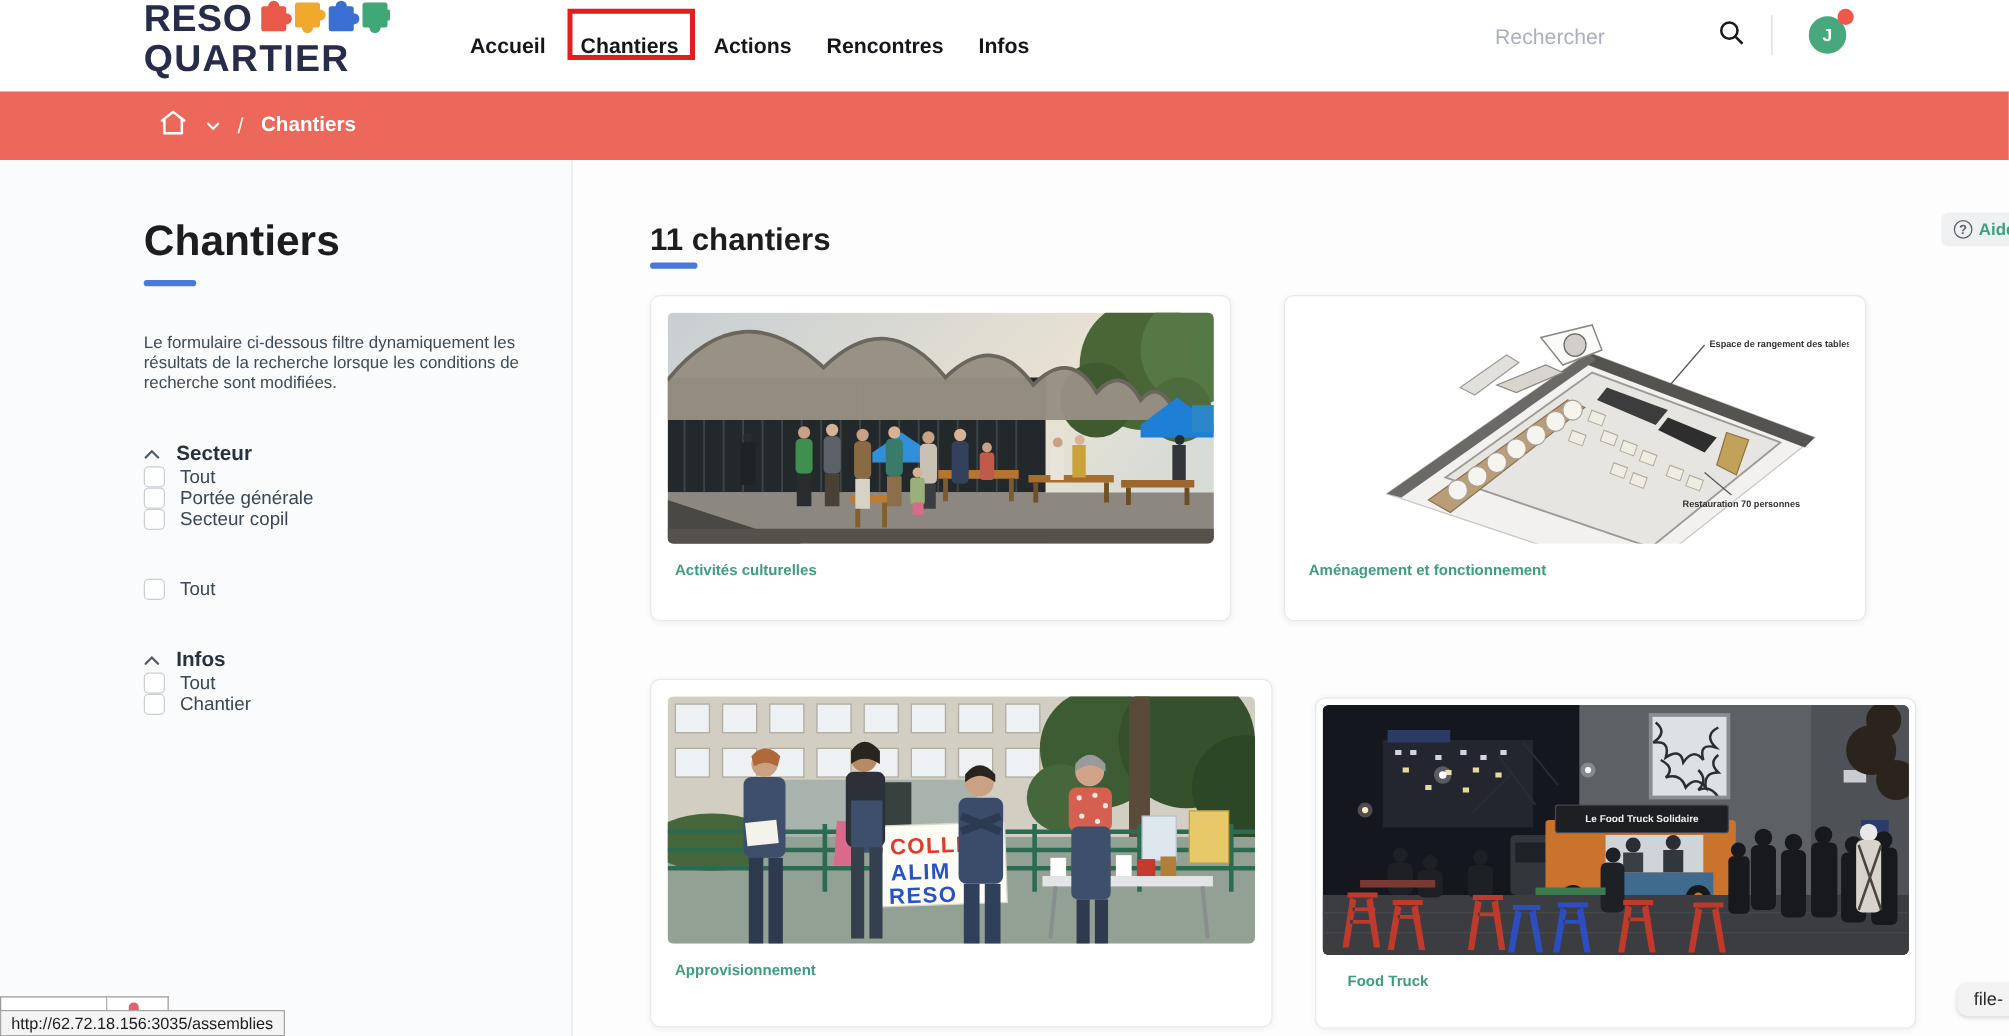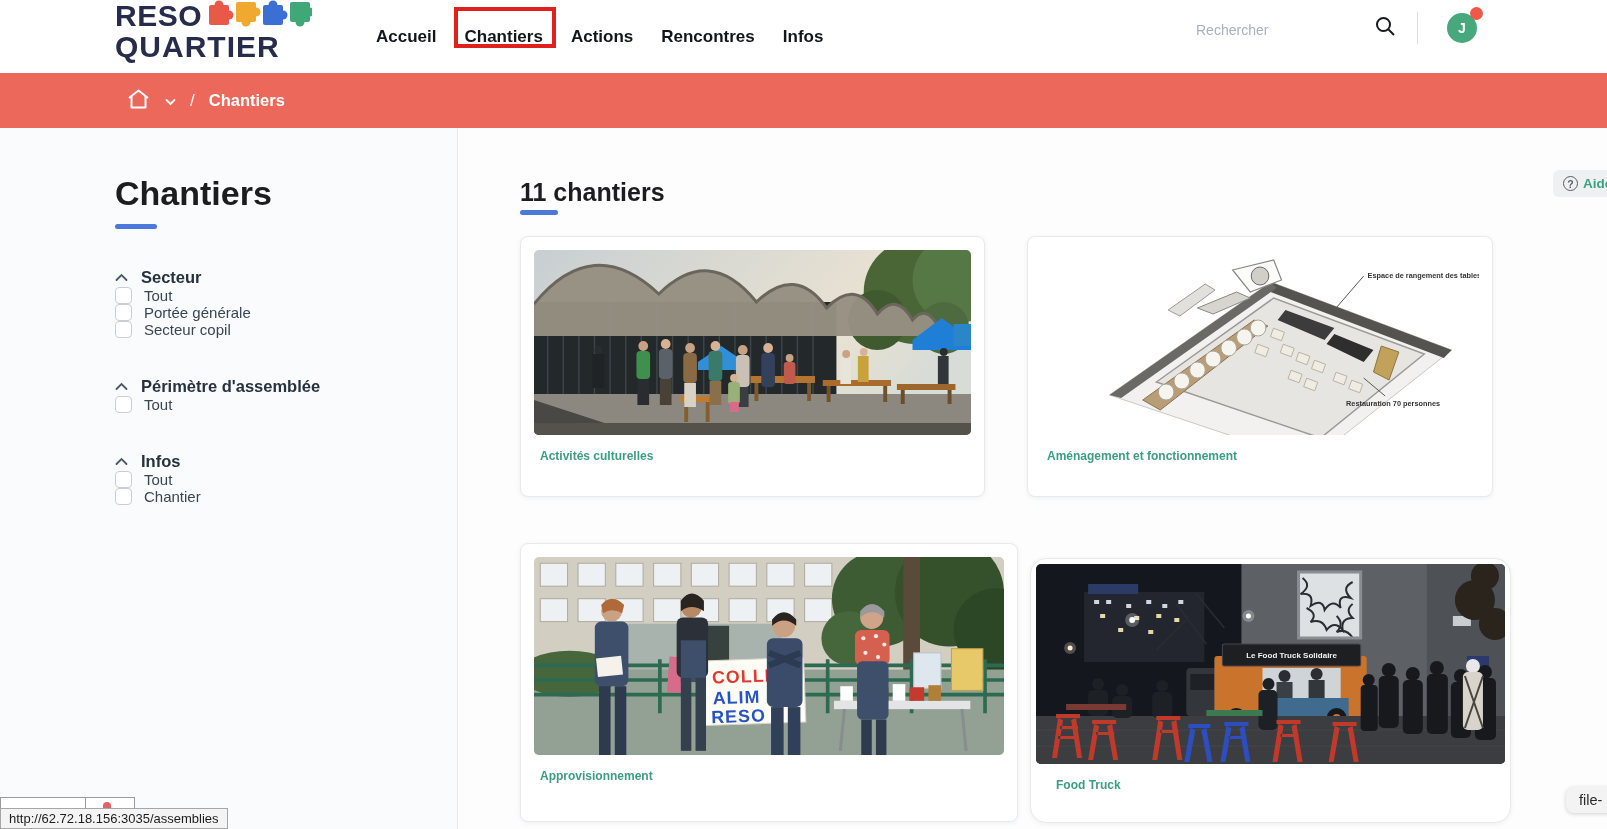--- a/index.html
+++ b/index.html
@@ -13,21 +13,21 @@
   .logo-line2 { font-size:30px; letter-spacing:1px; }
   .puzzle { display:inline-block; margin-left:2px; }
 
   .nav { position:absolute; left:376px; top:0; height:73px; display:flex; align-items:center; gap:28px; }
   .nav a { text-decoration:none; color:#14161c; font-size:17px; font-weight:700; white-space:nowrap; }
   .nav a.active { text-decoration:underline; text-underline-offset:4px; text-decoration-thickness:2px; }
   .annotation-box { position:absolute; left:454px; top:7px; width:102px; height:41px;
                     border:4px solid #e01f1f; z-index:9; pointer-events:none; }
 
   .search-input { position:absolute; left:1196px; top:17px; width:165px; height:26px; border:none; outline:none;
-                  font-size:14px; color:#333; background:transparent; font-family:"Liberation Sans",sans-serif; }
+                  font-size:17px; color:#333; background:transparent; font-family:"Liberation Sans",sans-serif; }
   .search-input::placeholder { color:#a9b1bf; }
   .search-icon { position:absolute; left:1373px; top:14px; }
   .header-divider { position:absolute; left:1417px; top:12px; width:1px; height:32px; background:#d9dce0; }
   .avatar { position:absolute; left:1447px; top:13px; width:30px; height:30px; border-radius:50%;
             background:#47a87d; color:#fff; font-size:14px; font-weight:700;
             display:flex; align-items:center; justify-content:center; }
   .notif-dot { position:absolute; left:1470px; top:7px; width:13px; height:13px; border-radius:50%; background:#f0594a; }
 
   
   .crumb-bar { position:absolute; left:0; top:73px; width:1607px; height:55px; background:#ec685a; z-index:4; }
@@ -62,21 +62,21 @@
 
   .card { position:absolute; background:#fff; border:1px solid #e7e9eb; border-radius:8px;
           box-shadow:0 1px 5px rgba(40,50,60,.07); cursor:pointer; }
   .card .img { overflow:hidden; border-radius:5px; }
   .card .img svg { display:block; }
   .card-title { font-size:12px; font-weight:700; color:#3d9d81; }
 
   .card1 { left:61px;  top:108px; width:465px; height:261px; padding:13px; }
   .card2 { left:568px; top:108px; width:466px; height:261px; padding:13px; }
   .card3 { left:61px;  top:415px; width:498px; height:279px; padding:13px; }
-  .card4 { left:571px; top:430px; width:481px; height:265px; padding:5px;border-radius:16px; }
+  .card4 { left:593px; top:430px; width:481px; height:265px; padding:5px; }
   .card1 .card-title, .card2 .card-title, .card3 .card-title { margin:14px 0 0 6px; }
   .card4 .card-title { margin:14px 0 0 20px; }
 
   
   .mini-box1 { position:absolute; left:0; top:797px; width:86px; height:12px; background:#fff; border:1px solid #9b9b9b; z-index:11; }
   .mini-box2 { position:absolute; left:86px; top:797px; width:49px; height:12px; background:#fff; border:1px solid #9b9b9b; border-left:none; z-index:11; }
   .mini-red { position:absolute; left:17px; top:4px; width:8px; height:7px; background:#e4606a; border-radius:50% 50% 10% 10%; }
   .status-tip { position:absolute; left:0; top:808px; height:21px; background:#f4f4f4; border:1px solid #a6a6a6;
                 font-size:13px; color:#1c1c1c; line-height:19px; padding:0 8px; z-index:12; white-space:nowrap; }
   .drag-pill { position:absolute; left:1566px; top:787px; width:60px; height:26px; background:#f3f3f4;
@@ -155,20 +155,21 @@
     </span>
     <span class="crumb-sep">/</span>
     <span class="crumb-current">Chantiers</span>
   </div>
 </div>
 
 <aside class="sidebar">
   <div class="sidebar-inner">
     <h1 class="sidebar-title">Chantiers</h1>
     <div class="accent-underline"></div>
+    <p class="sidebar-desc">Le formulaire ci-dessous filtre dynamiquement les résultats de la recherche lorsque les conditions de recherche sont modifiées.</p>
 
     <div class="filter-group">
       <div class="filter-head">
         <svg width="13" height="9" viewBox="0 0 13 9" fill="none" stroke="#4a5a6a" stroke-width="1.8" stroke-linecap="round">
             <polyline points="1.5,7 6.5,2 11.5,7"></polyline>
           </svg>
         <span class="title">Secteur</span>
       </div>
       <label class="filter-option">
         <span class="checkbox"></span>
@@ -178,26 +179,20 @@
         <span class="checkbox"></span>
         <span class="option-label">Portée générale</span>
       </label>
       <label class="filter-option">
         <span class="checkbox"></span>
         <span class="option-label">Secteur copil</span>
       </label>
     </div>
 
     <div class="filter-group">
-      <div class="filter-head">
-        <svg width="13" height="9" viewBox="0 0 13 9" fill="none" stroke="#4a5a6a" stroke-width="1.8" stroke-linecap="round">
-            <polyline points="1.5,7 6.5,2 11.5,7"></polyline>
-          </svg>
-        <span class="title">Périmètre d'assemblée</span>
-      </div>
       <label class="filter-option">
         <span class="checkbox"></span>
         <span class="option-label">Tout</span>
       </label>
     </div>
 
     <div class="filter-group">
       <div class="filter-head">
         <svg width="13" height="9" viewBox="0 0 13 9" fill="none" stroke="#4a5a6a" stroke-width="1.8" stroke-linecap="round">
             <polyline points="1.5,7 6.5,2 11.5,7"></polyline>

